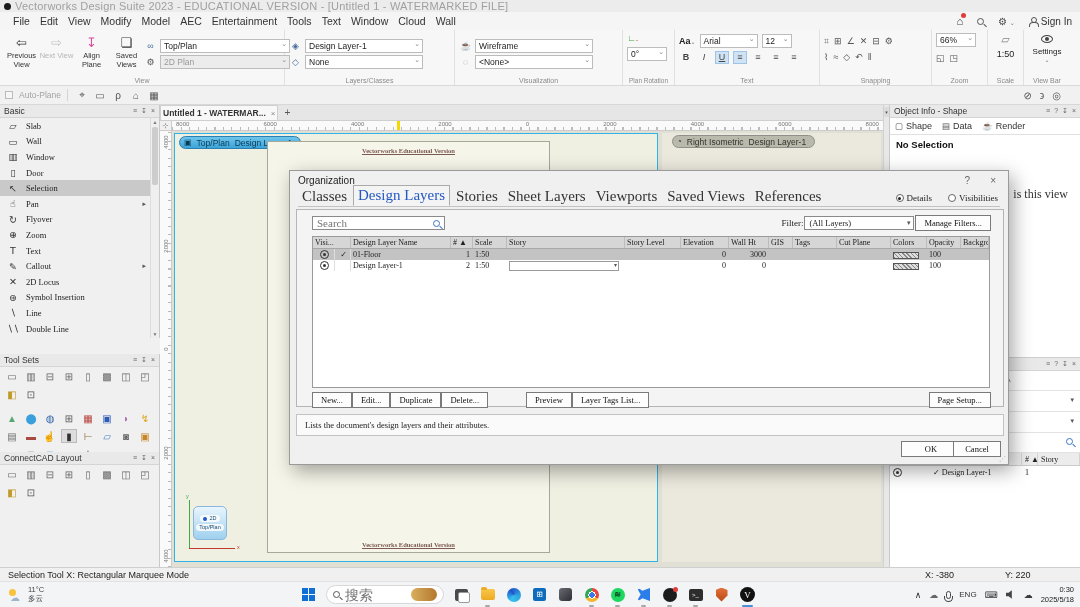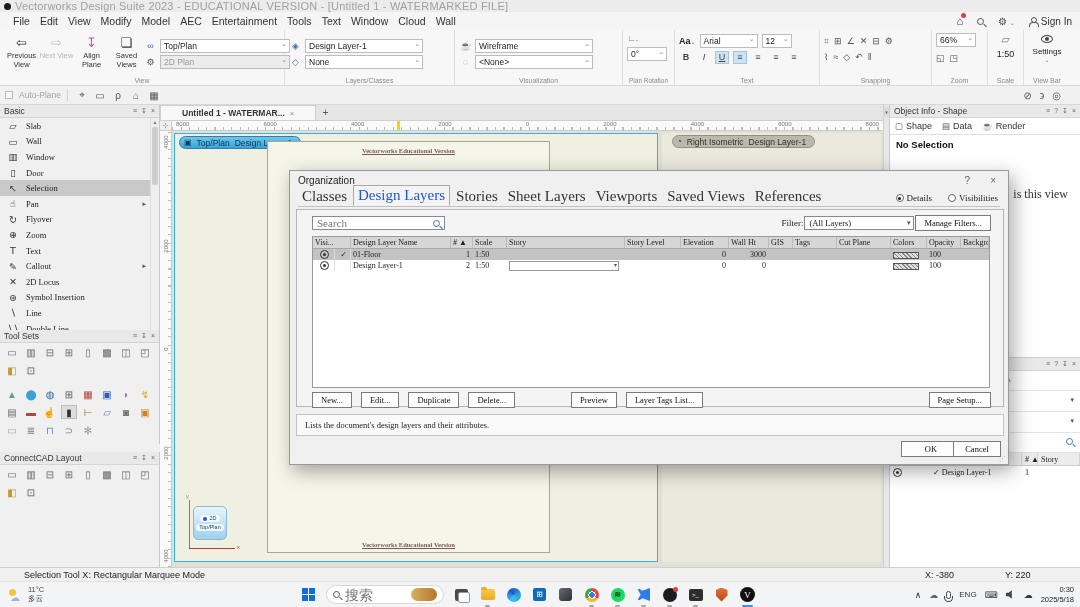--- a/index.html
+++ b/index.html
@@ -68,31 +68,31 @@
   .palhead .hic{margin-left:auto;display:flex;gap:4px;font-size:7px;color:#666}
   .basic{left:0;top:105px;width:160px;height:233px}
   .toollist{position:relative;height:220px;overflow:hidden}
   .tool-item{height:15.6px;display:flex;align-items:center;gap:6px;padding:0 4px 0 6px;font-size:8.5px;color:#222;font-family:"Liberation Serif",serif}
   .tool-item .tico{width:14px;text-align:center;font-size:9.5px;color:#333;font-family:"DejaVu Sans",sans-serif}
   .tool-item.selected{background:#c9c9c9}
   .tool-item.has-submenu::after{content:"▸";margin-left:auto;font-size:7px;color:#555}
   .sbar{position:absolute;right:0;top:0;bottom:0;width:9px;background:#efefef;border-left:1px solid #ddd;font-size:5px;color:#777;text-align:center}
   .sbar .up{position:absolute;top:1px;left:0;right:0}.sbar .dn{position:absolute;bottom:1px;left:0;right:0}
   .sbar .thumb{position:absolute;top:9px;left:1px;right:1px;height:58px;background:#cdcdcd;border-radius:2px}
-  .toolsets{left:0;top:330px;width:160px;height:114px}
+  .toolsets{left:0;top:354px;width:160px;height:114px}
   .ccad{left:0;top:452px;width:160px;height:115px}
   .icorow{display:flex;flex-wrap:wrap;padding:2px 4px;gap:1px 3px}
   .icorow .tsico{width:16px;height:14px;display:flex;align-items:center;justify-content:center;font-size:10px;border:1px solid transparent}
   .icorow .tsico.selected{background:#ddd;border-color:#bbb}
   .tsgrid{margin-top:6px}
 
   
   .docarea{left:160px;top:105px;width:723px;height:462px;background:#e4e4d9}
   .tabbar{position:absolute;left:0;top:0;right:0;height:16px;background:#e6e6e6;border-bottom:1px solid #cfcfcf;display:flex;align-items:flex-end}
-  .doctab{height:15px;background:#f8f8f8;border:1px solid #cfcfcf;border-bottom:none;display:flex;align-items:center;gap:5px;padding:0 21px;font-size:8.5px;font-weight:bold;color:#333}
+  .doctab{height:15px;background:#f8f8f8;border:1px solid #cfcfcf;border-bottom:none;display:flex;align-items:center;gap:5px;padding:0 2px;font-size:8.5px;font-weight:bold;color:#333}
   .doctab .x{font-weight:normal;color:#888;font-size:8px}
   .plustab{width:18px;height:15px;display:flex;align-items:center;justify-content:center;font-size:10px;color:#555}
   .hruler{position:absolute;left:12px;top:16px;right:0;height:10px;background:#fafafa;border-bottom:1px solid #ccc;
     background-image:repeating-linear-gradient(90deg,#bbb 0 1px,transparent 1px 8.5px);background-size:100% 3px;background-position:0 100%;background-repeat:no-repeat}
   .hruler .nums{display:flex;justify-content:space-between;padding:0 4px;font-size:6px;color:#777}
   .rcursor{position:absolute;left:225px;top:0;width:3px;height:9px;background:#f4d800}
   .vruler{position:absolute;left:0;top:26px;bottom:0;width:12px;background:#fafafa;border-right:1px solid #ccc;
     background-image:repeating-linear-gradient(0deg,#bbb 0 1px,transparent 1px 8.5px);background-size:3px 100%;background-position:100% 0;background-repeat:no-repeat}
   .vruler .nums{display:flex;flex-direction:column;justify-content:space-between;align-items:center;height:100%;padding:8px 0;font-size:6px;color:#777}
   .vruler .nums span{transform:rotate(-90deg)}
@@ -162,30 +162,30 @@
   .dthead div{border-right:1px solid #bcbcbc;height:100%;display:flex;align-items:center;padding-left:2px;white-space:nowrap;overflow:hidden}
   .dthead .c1{grid-column:1/3}
   .dtrow{height:11px;align-items:center}
   .dtrow div{padding-left:2px;white-space:nowrap;overflow:hidden}
   .dtrow.selected{background:#c3c3c3}
   .dtrow .ec{border-right:1px solid #ddd;height:100%;display:flex;align-items:center;justify-content:center}
   .num{text-align:right;padding-right:3px}
   .swatch{width:26px;height:7px;border:1px solid #555;background:repeating-linear-gradient(45deg,#888 0 1px,#ddd 1px 3px);display:inline-block;vertical-align:middle}
   .storydd{height:10px;margin-right:6px;background:#fff;border:1px solid #999;position:relative}
   .storydd::after{content:"▾";position:absolute;right:1px;top:-1px;font-size:6px;color:#555}
-  .dbuttons{position:absolute;left:15px;right:12px;top:182px;display:flex;gap:9px}
+  .dbuttons{position:absolute;left:15px;right:12px;top:182px;display:flex;}
   .dbuttons .gap{width:38px}.dbuttons .spacer{flex:1}
   .ddesc{position:absolute;left:6px;top:243px;width:708px;height:22px;border:1px solid #c2c2c2;background:#fafafa;font-size:8.5px;color:#222;display:flex;align-items:center;padding:0 8px}
   .dok{position:absolute;left:611px;top:270px;width:60px;text-align:center}
   .dcancel{position:absolute;left:663px;top:270px;width:48px;text-align:center}
   .grip{position:absolute;right:2px;bottom:1px;font-size:7px;color:#999}
 
   
   .statusbar{left:0;top:567px;width:1080px;height:14px;background:#f0f0f0;border-top:1px solid #cfcfcf;display:flex;align-items:center;font-size:9px;color:#222}
-  .statusbar .msg{padding-left:24px}
+  .statusbar .msg{padding-left:8px}
   .statusbar .xc{position:absolute;left:925px}.statusbar .yc{position:absolute;left:1005px}
 
   
   .taskbar{left:0;top:581px;width:1080px;height:26px;background:#f3f4f6;border-top:1px solid #e2e2e2;display:flex;align-items:center}
   .weather{display:flex;align-items:center;gap:4px;padding-left:8px;width:300px}
   .wico{position:relative;width:16px;height:14px}
   .wico .sun{position:absolute;left:1px;top:1px;width:7px;height:7px;border-radius:50%;background:#f7c23c}
   .wico .cld{position:absolute;left:2px;top:4px;font-size:10px;color:#9db6cc}
   .wtxt{font-size:7.5px;color:#444;line-height:1.15}
   .tbcenter{display:flex;align-items:center;gap:9px}

